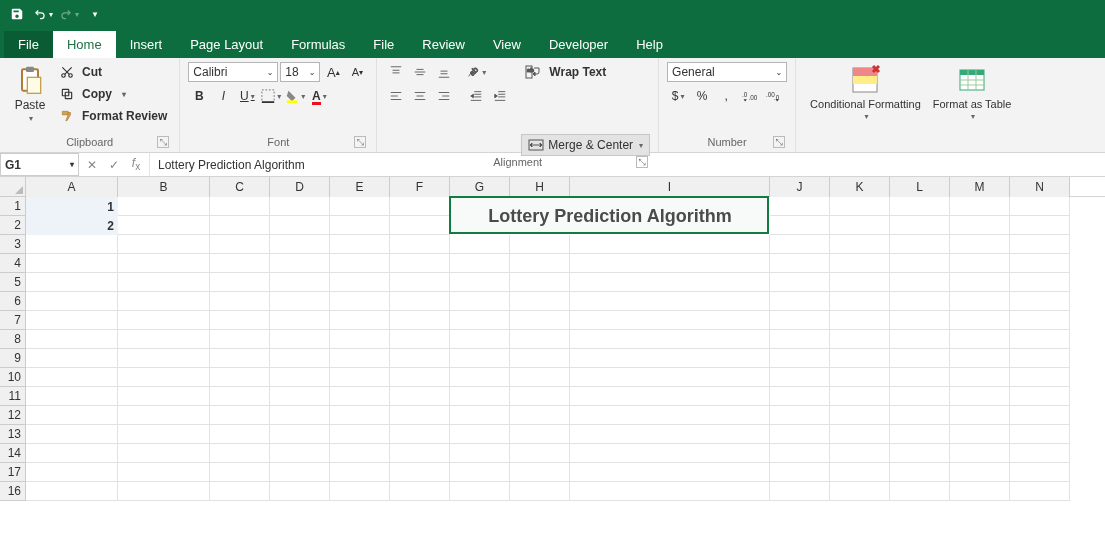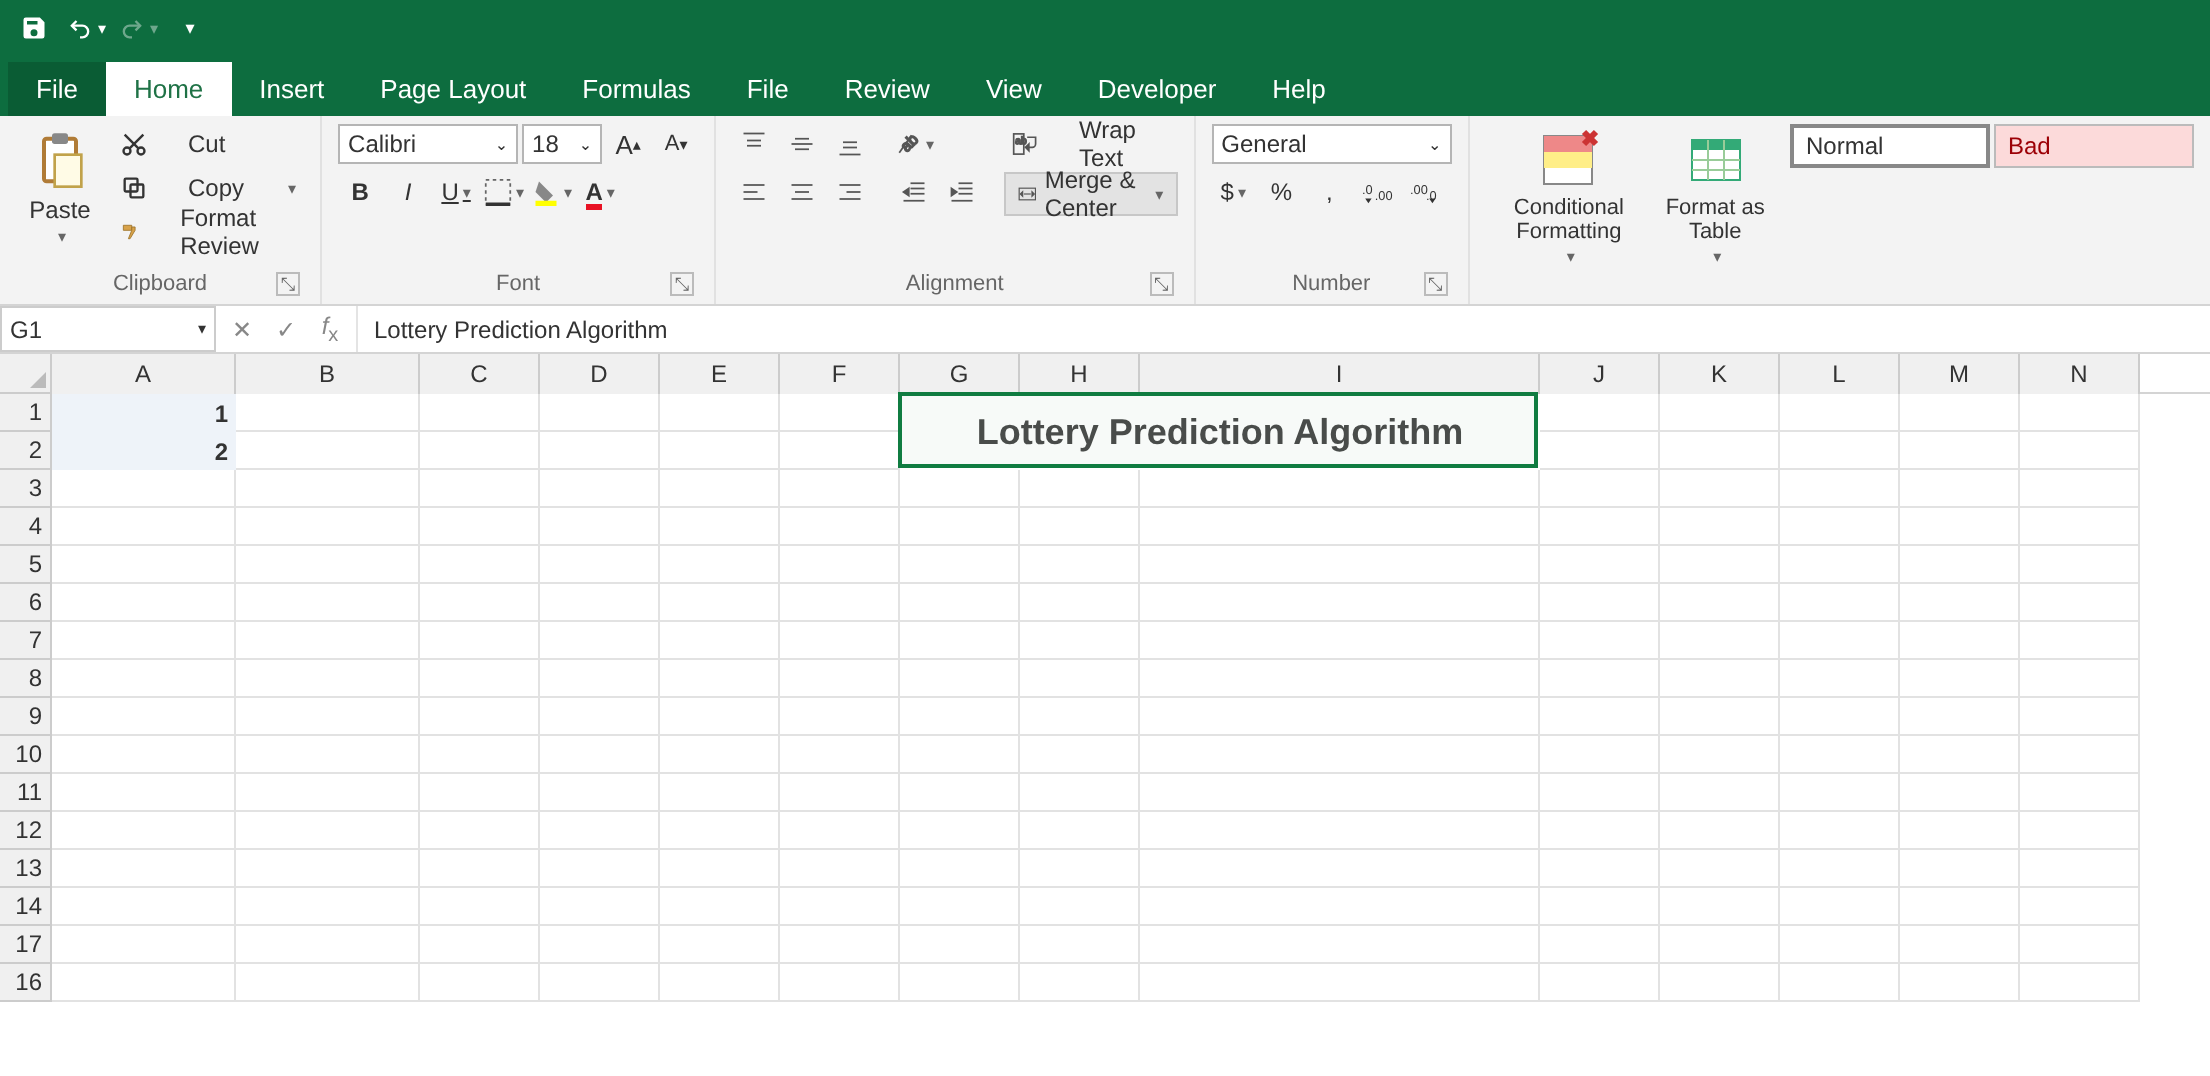--- a/index.html
+++ b/index.html
@@ -21,42 +21,42 @@
 .bulb { width:14px; height:14px; }
 
 
 .ribbon { height: 95px; background: #f3f3f3; border-bottom: 1px solid #d4d4d4; display: flex; }
 .group { border-right: 1px solid #e1e1e1; padding: 4px 8px 2px 8px; display: flex; flex-direction: column; position: relative; }
 .group-body { flex: 1; display: flex; align-items: flex-start; }
 .group-label { text-align: center; font-size: 11px; color: #666; padding-bottom:2px; position:relative;}
 .launcher { position:absolute; right:2px; bottom:2px; width:12px; height:12px; display:flex; align-items:center; justify-content:center; font-size:9px; color:#666; border:1px solid #bbb;}
 .col { display: flex; flex-direction: column; gap:2px;}
 .row { display: flex; align-items: center; gap: 2px; }
-.btn { display:flex; align-items:center; gap:20px; padding:1px 4px; cursor:pointer; height:20px;}
+.btn { display:flex; align-items:center; gap:8px; padding:1px 4px; cursor:pointer; height:20px;font-weight:bold;}
 .bigbtn { display:flex; flex-direction:column; align-items:center; justify-content:center; padding:2px 6px; cursor:pointer; text-align:center; gap:2px;}
 .bigbtn .iconbox{ width:32px; height:32px;}
 .drop { display:inline-block; margin-left:2px; font-size:8px; color:#666;}
 .combo { border:1px solid #b5b5b5; background:#fff; height:20px; display:flex; align-items:center; padding:0 4px; font-size:12px;}
 .combo .arrow { margin-left:auto; padding-left:6px; font-size:8px;}
 .fontcombo{ width:90px;}
 .sizecombo{ width:40px;}
 .numcombo{ width:120px;}
 .iconbtn-s { width:22px; height:20px; display:flex; align-items:center; justify-content:center; cursor:pointer; font-size:12px;}
-.merge-btn{ background:#e3e3e3; border:1px solid #c7c7c7; padding:2px 6px; display:flex; align-items:center; gap:4px; height:22px;}
+.merge-btn{ background:#e3e3e3; border:1px solid #c7c7c7; padding:2px 6px; display:flex; align-items:center; gap:4px; height:22px;margin-top:48px;}
 
 
 .style-cell{ border:1px solid #bbb; width:100px; height:22px; display:flex; align-items:center; padding:0 6px; font-size:12px;}
 .style-normal{ background:#fff; border:2px solid #888;}
 .style-bad{ background:#fcdada; color:#9c0006;}
 .style-check{ background:#a0a0a0; color:#fff;}
 .style-expl{ font-style:italic; color:#7a7a7a; border:none;}
 
 
 .fbar { height: 24px; border-bottom:1px solid #d4d4d4; display:flex; align-items:center; background:#fff;}
-.namebox{ width:108px; border:1px solid #ccc; height:100%; display:flex; align-items:center; padding:0 4px; font-size:12px;}
+.namebox{ width:79px; border:1px solid #ccc; height:100%; display:flex; align-items:center; padding:0 4px; font-size:12px;font-weight:bold;}
 .namebox .arrow{ margin-left:auto; font-size:8px;}
 .fbar-btns{ display:flex; align-items:center; padding:0 6px; gap:8px; height:100%; border-right:1px solid #e4e4e4; color:#888;}
 .fbar-btns span{ width:14px; text-align:center;}
 .fbar-input{ flex:1; padding:0 8px; font-size:12px;}
 
 
 .grid{ position:relative; user-select:none;} 
 
 .grid-cols{ display:flex; height:20px; border-bottom:1px solid #d4d4d4;}
 .selall{ width:26px; height:20px; background:#f0f0f0; border-right:1px solid #ccc; border-bottom:1px solid #ccc; position:relative;}
@@ -364,24 +364,20 @@
               <line x1="12" y1="6" x2="12" y2="26" stroke="#9c9"></line>
               <line x1="20" y1="6" x2="20" y2="26" stroke="#9c9"></line>
               <line x1="4" y1="16" x2="28" y2="16" stroke="#9c9"></line>
               <line x1="4" y1="21" x2="28" y2="21" stroke="#9c9"></line>
             </svg>
           </div>
         <span style="font-size:11px; line-height:1.1;">Format as Table</span>
           <span class="drop">▾</span>
       </div>
       <div class="col" style="margin-left:6px; gap:2px;">
-        <div class="row">
-          <div class="style-cell style-normal">Normal</div>
-          <div class="style-cell style-bad">Bad</div>
-        </div>
       </div>
     </div>
     <div class="group-label" style="height:14px;"></div>
   </div>
 
 </div>
 
 <div class="fbar">
   <div class="namebox">
       <span>G1</span>

